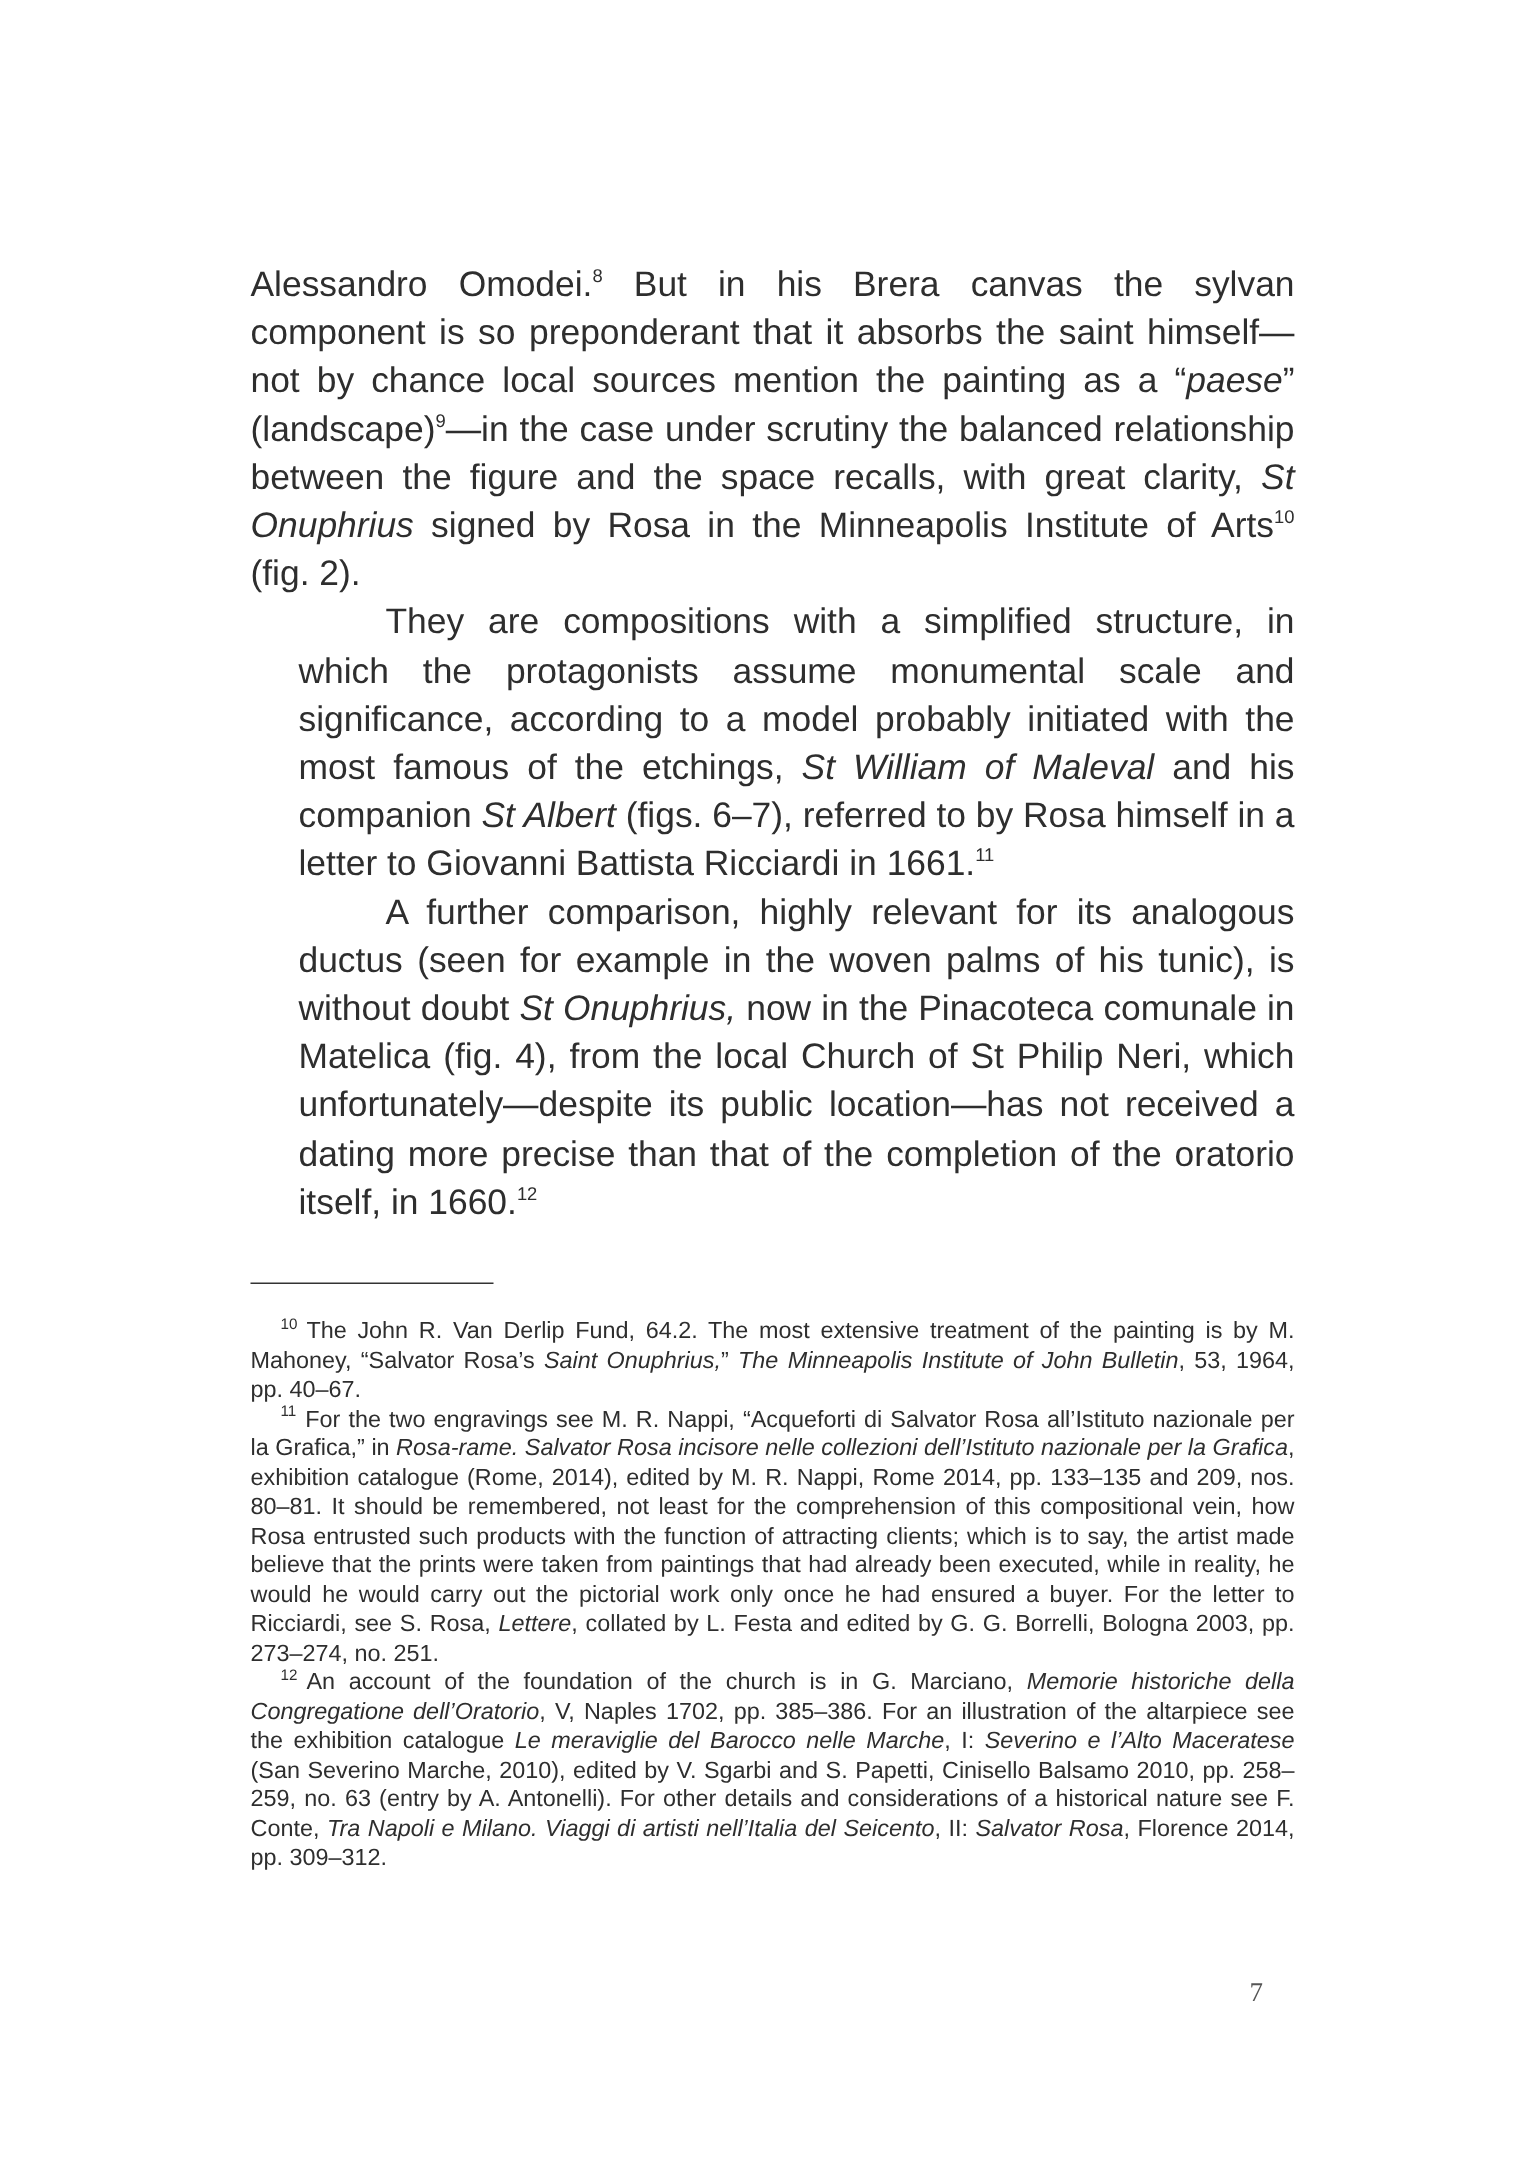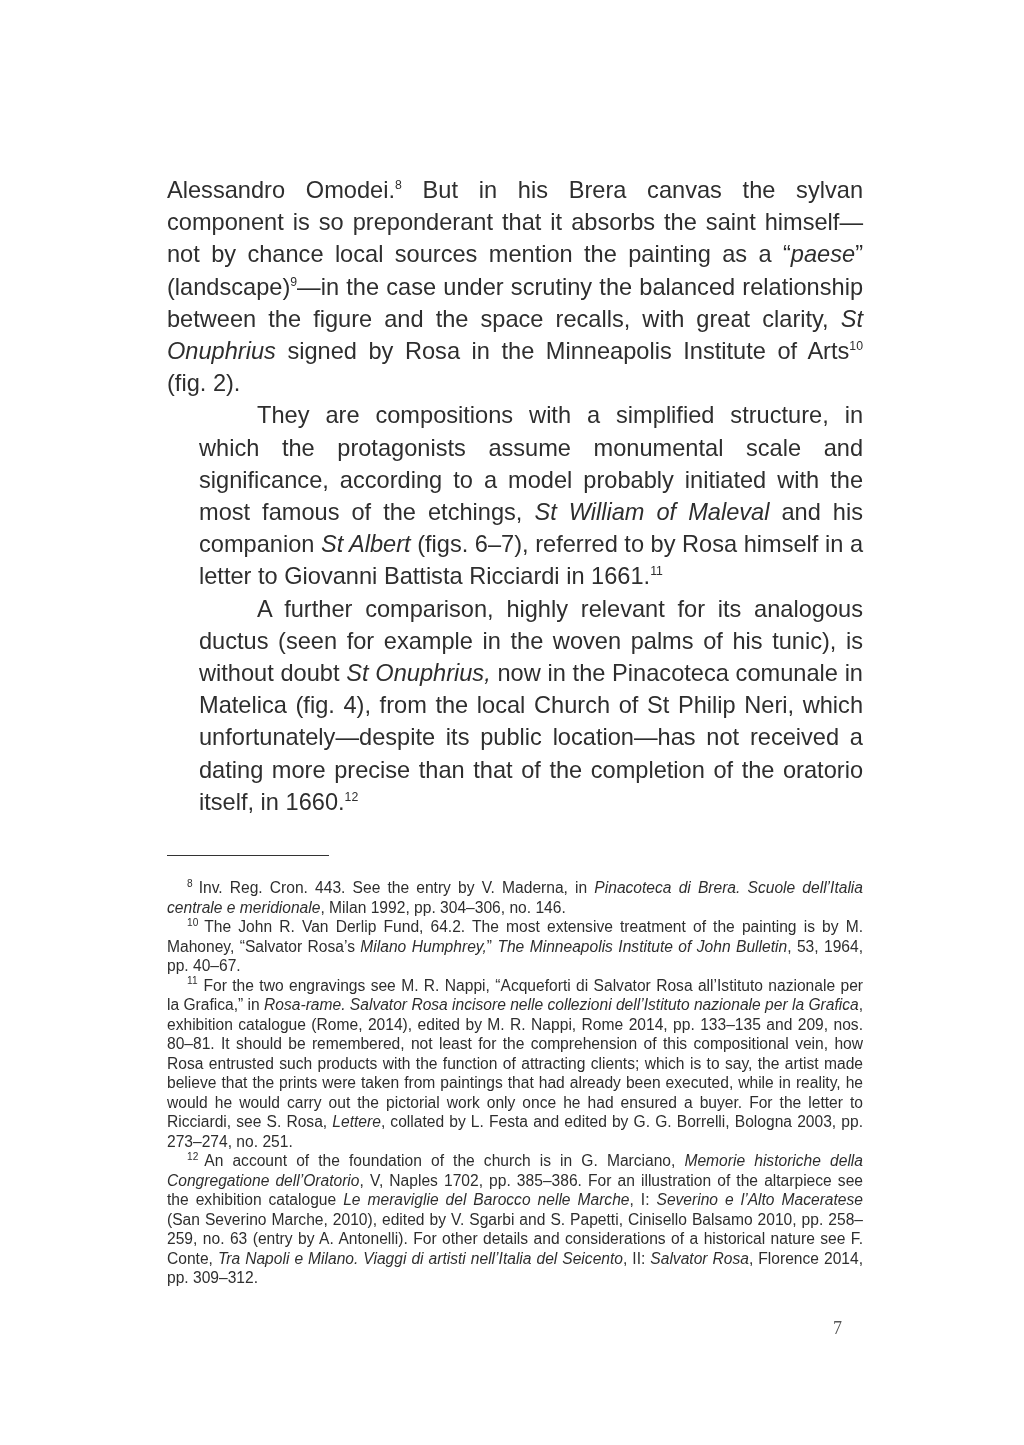--- a/index.html
+++ b/index.html
@@ -17,19 +17,18 @@
 <body>
 
 <div class="page">
   <div class="body-text" id="body-text">
       <p><span>Alessandro Omodei.</span><sup>8</sup><span> But in his Brera canvas the sylvan component is so preponderant that it absorbs the saint himself—not by chance local sources mention the painting as a “</span><em>paese</em><span>” (landscape)</span><sup>9</sup><span>—in the case under scrutiny the balanced relationship between the figure and the space recalls, with great clarity, </span><em>St Onuphrius</em><span> signed by Rosa in the Minneapolis Institute of Arts</span><sup>10</sup><span> (fig. 2).</span></p>
       <p class="indent"><span>They are compositions with a simplified structure, in which the protagonists assume monumental scale and significance, according to a model probably initiated with the most famous of the etchings, </span><em>St William of Maleval</em><span> and his companion </span><em>St Albert</em><span> (figs. 6–7), referred to by Rosa himself in a letter to Giovanni Battista Ricciardi in 1661.</span><sup>11</sup></p>
       <p class="indent"><span>A further comparison, highly relevant for its analogous ductus (seen for example in the woven palms of his tunic), is without doubt </span><em>St Onuphrius,</em><span> now in the Pinacoteca comunale in Matelica (fig. 4), from the local Church of St Philip Neri, which unfortunately—despite its public location—has not received a dating more precise than that of the completion of the oratorio itself, in 1660.</span><sup>12</sup></p>
     </div>
   <div class="rule"></div>
   <div class="notes" id="footnotes">
-      <p><sup>8</sup><span>Inv. Reg. Cron. 443. See the entry by V. Maderna, in </span><em>Pinacoteca di Brera. Scuole dell’Italia centrale e meridionale</em><span>, Milan 1992, pp. 304–306, no. 146.</span></p>
-      <p><sup>10</sup><span>The John R. Van Derlip Fund, 64.2. The most extensive treatment of the painting is by M. Mahoney, “Salvator Rosa’s </span><em>Milano Humphrey,</em><span>” </span><em>The Minneapolis Institute of John Bulletin</em><span>, 53, 1964, pp. 40–67.</span></p>
+      <p><sup>10</sup><span>The John R. Van Derlip Fund, 64.2. The most extensive treatment of the painting is by M. Mahoney, “Salvator Rosa’s </span><em>Saint Onuphrius,</em><span>” </span><em>The Minneapolis Institute of John Bulletin</em><span>, 53, 1964, pp. 40–67.</span></p>
       <p><sup>11</sup><span>For the two engravings see M. R. Nappi, “Acqueforti di Salvator Rosa all’Istituto nazionale per la Grafica,” in </span><em>Rosa-rame. Salvator Rosa incisore nelle collezioni dell’Istituto nazionale per la Grafica</em><span>, exhibition catalogue (Rome, 2014), edited by M. R. Nappi, Rome 2014, pp. 133–135 and 209, nos. 80–81. It should be remembered, not least for the comprehension of this compositional vein, how Rosa entrusted such products with the function of attracting clients; which is to say, the artist made believe that the prints were taken from paintings that had already been executed, while in reality, he would he would carry out the pictorial work only once he had ensured a buyer. For the letter to Ricciardi, see S. Rosa, </span><em>Lettere</em><span>, collated by L. Festa and edited by G. G. Borrelli, Bologna 2003, pp. 273–274, no. 251.</span></p>
       <p><sup>12</sup><span>An account of the foundation of the church is in G. Marciano, </span><em>Memorie historiche della Congregatione dell’Oratorio</em><span>, V, Naples 1702, pp. 385–386. For an illustration of the altarpiece see the exhibition catalogue </span><em>Le meraviglie del Barocco nelle Marche</em><span>, I: </span><em>Severino e l’Alto Maceratese</em><span> (San Severino Marche, 2010), edited by V. Sgarbi and S. Papetti, Cinisello Balsamo 2010, pp. 258–259, no. 63 (entry by A. Antonelli). For other details and considerations of a historical nature see F. Conte, </span><em>Tra Napoli e Milano. Viaggi di artisti nell’Italia del Seicento</em><span>, II: </span><em>Salvator Rosa</em><span>, Florence 2014, pp. 309–312.</span></p>
     </div>
 </div>
 <div class="page-number">7</div>
 
 </body></html>

